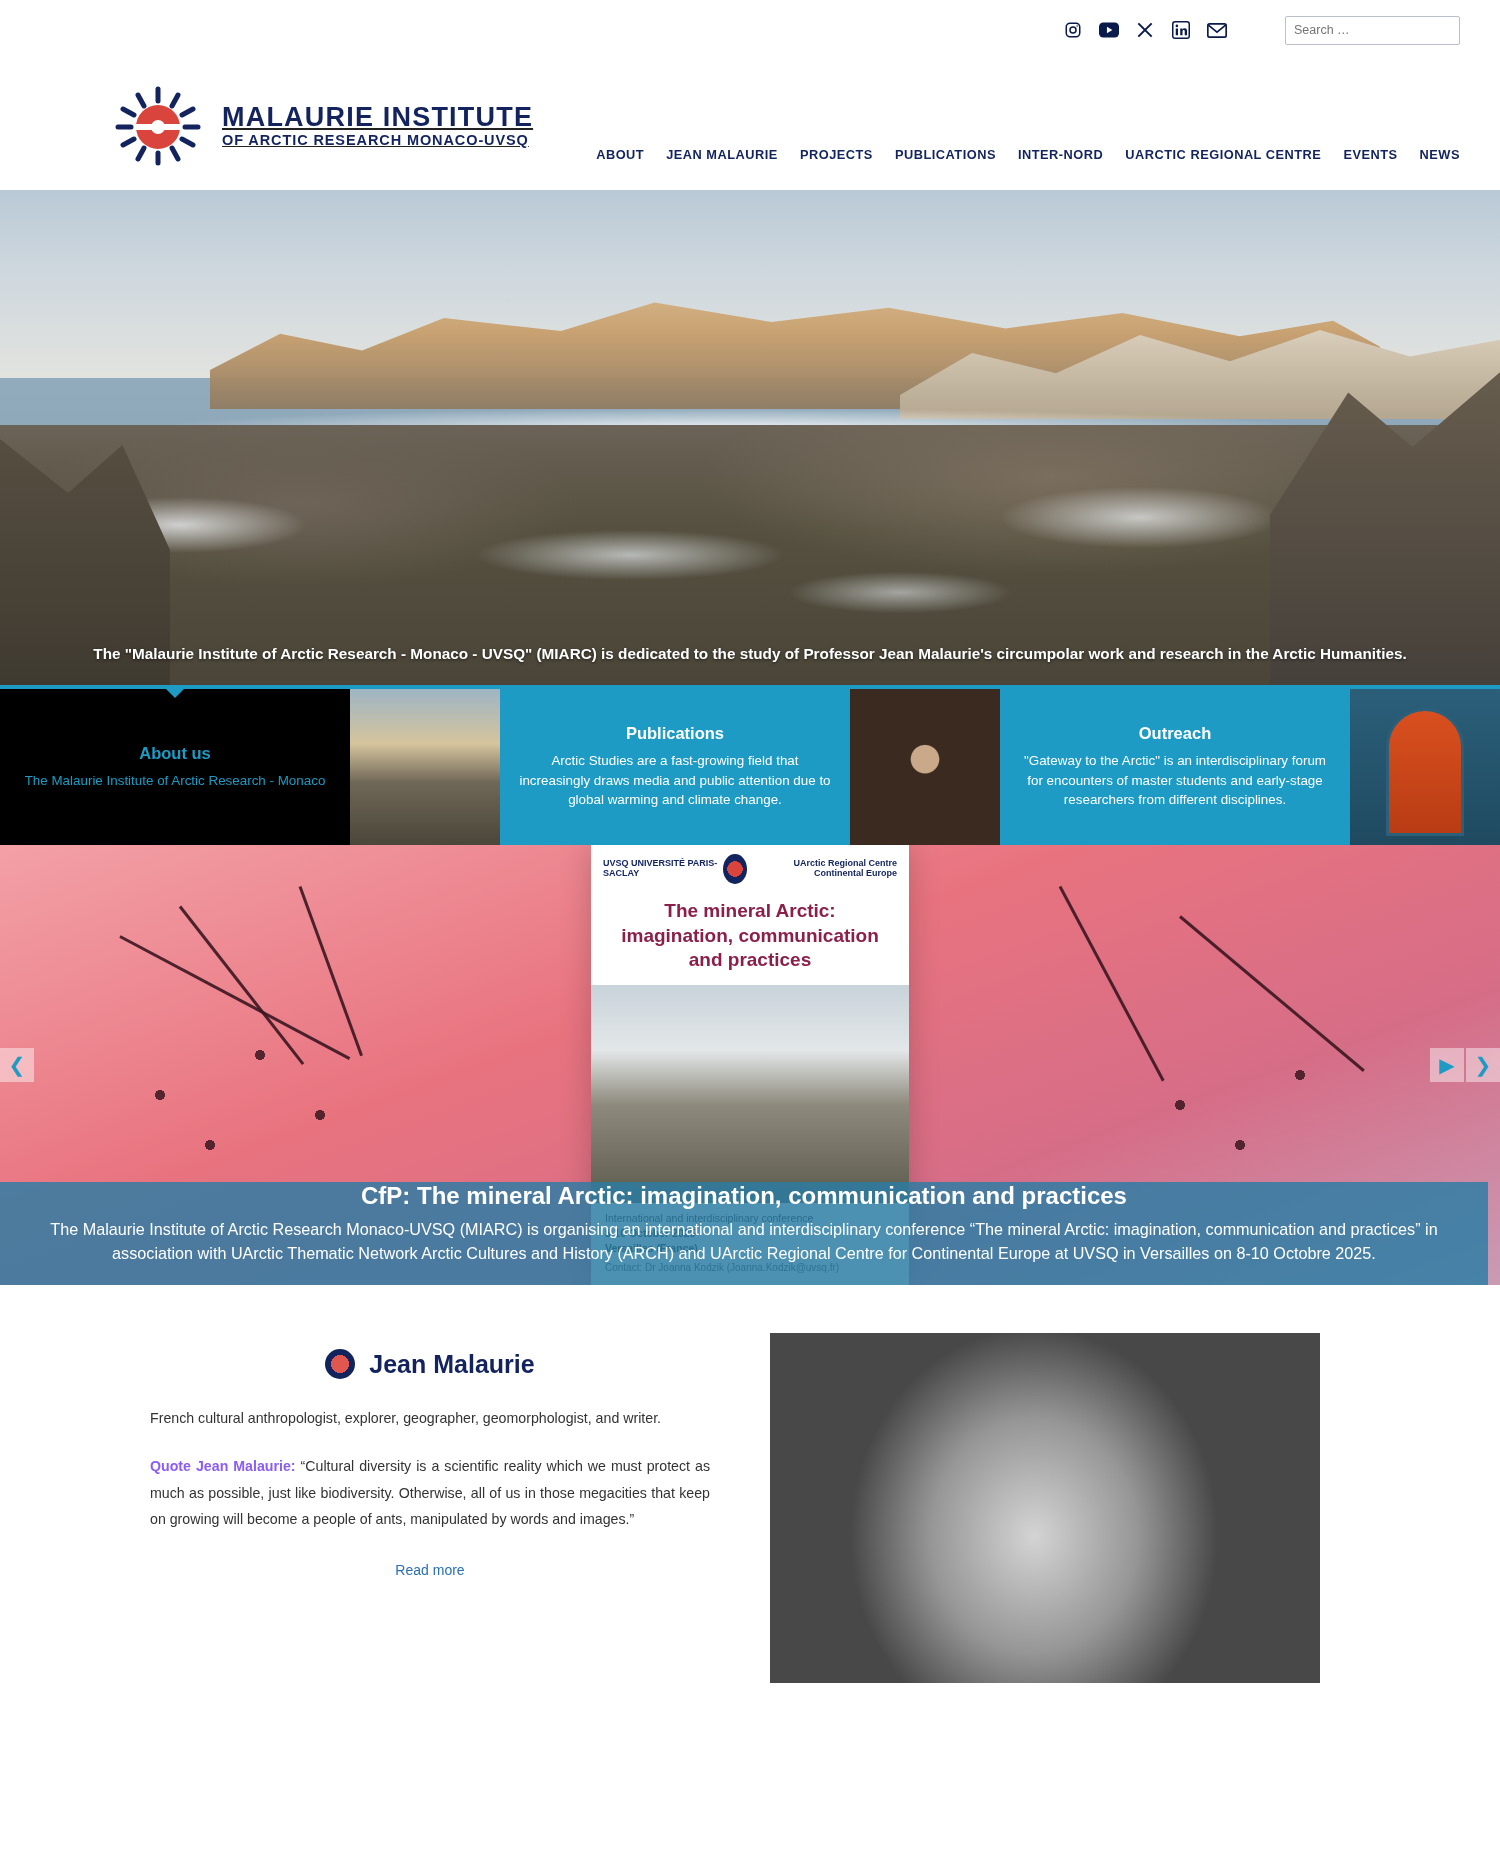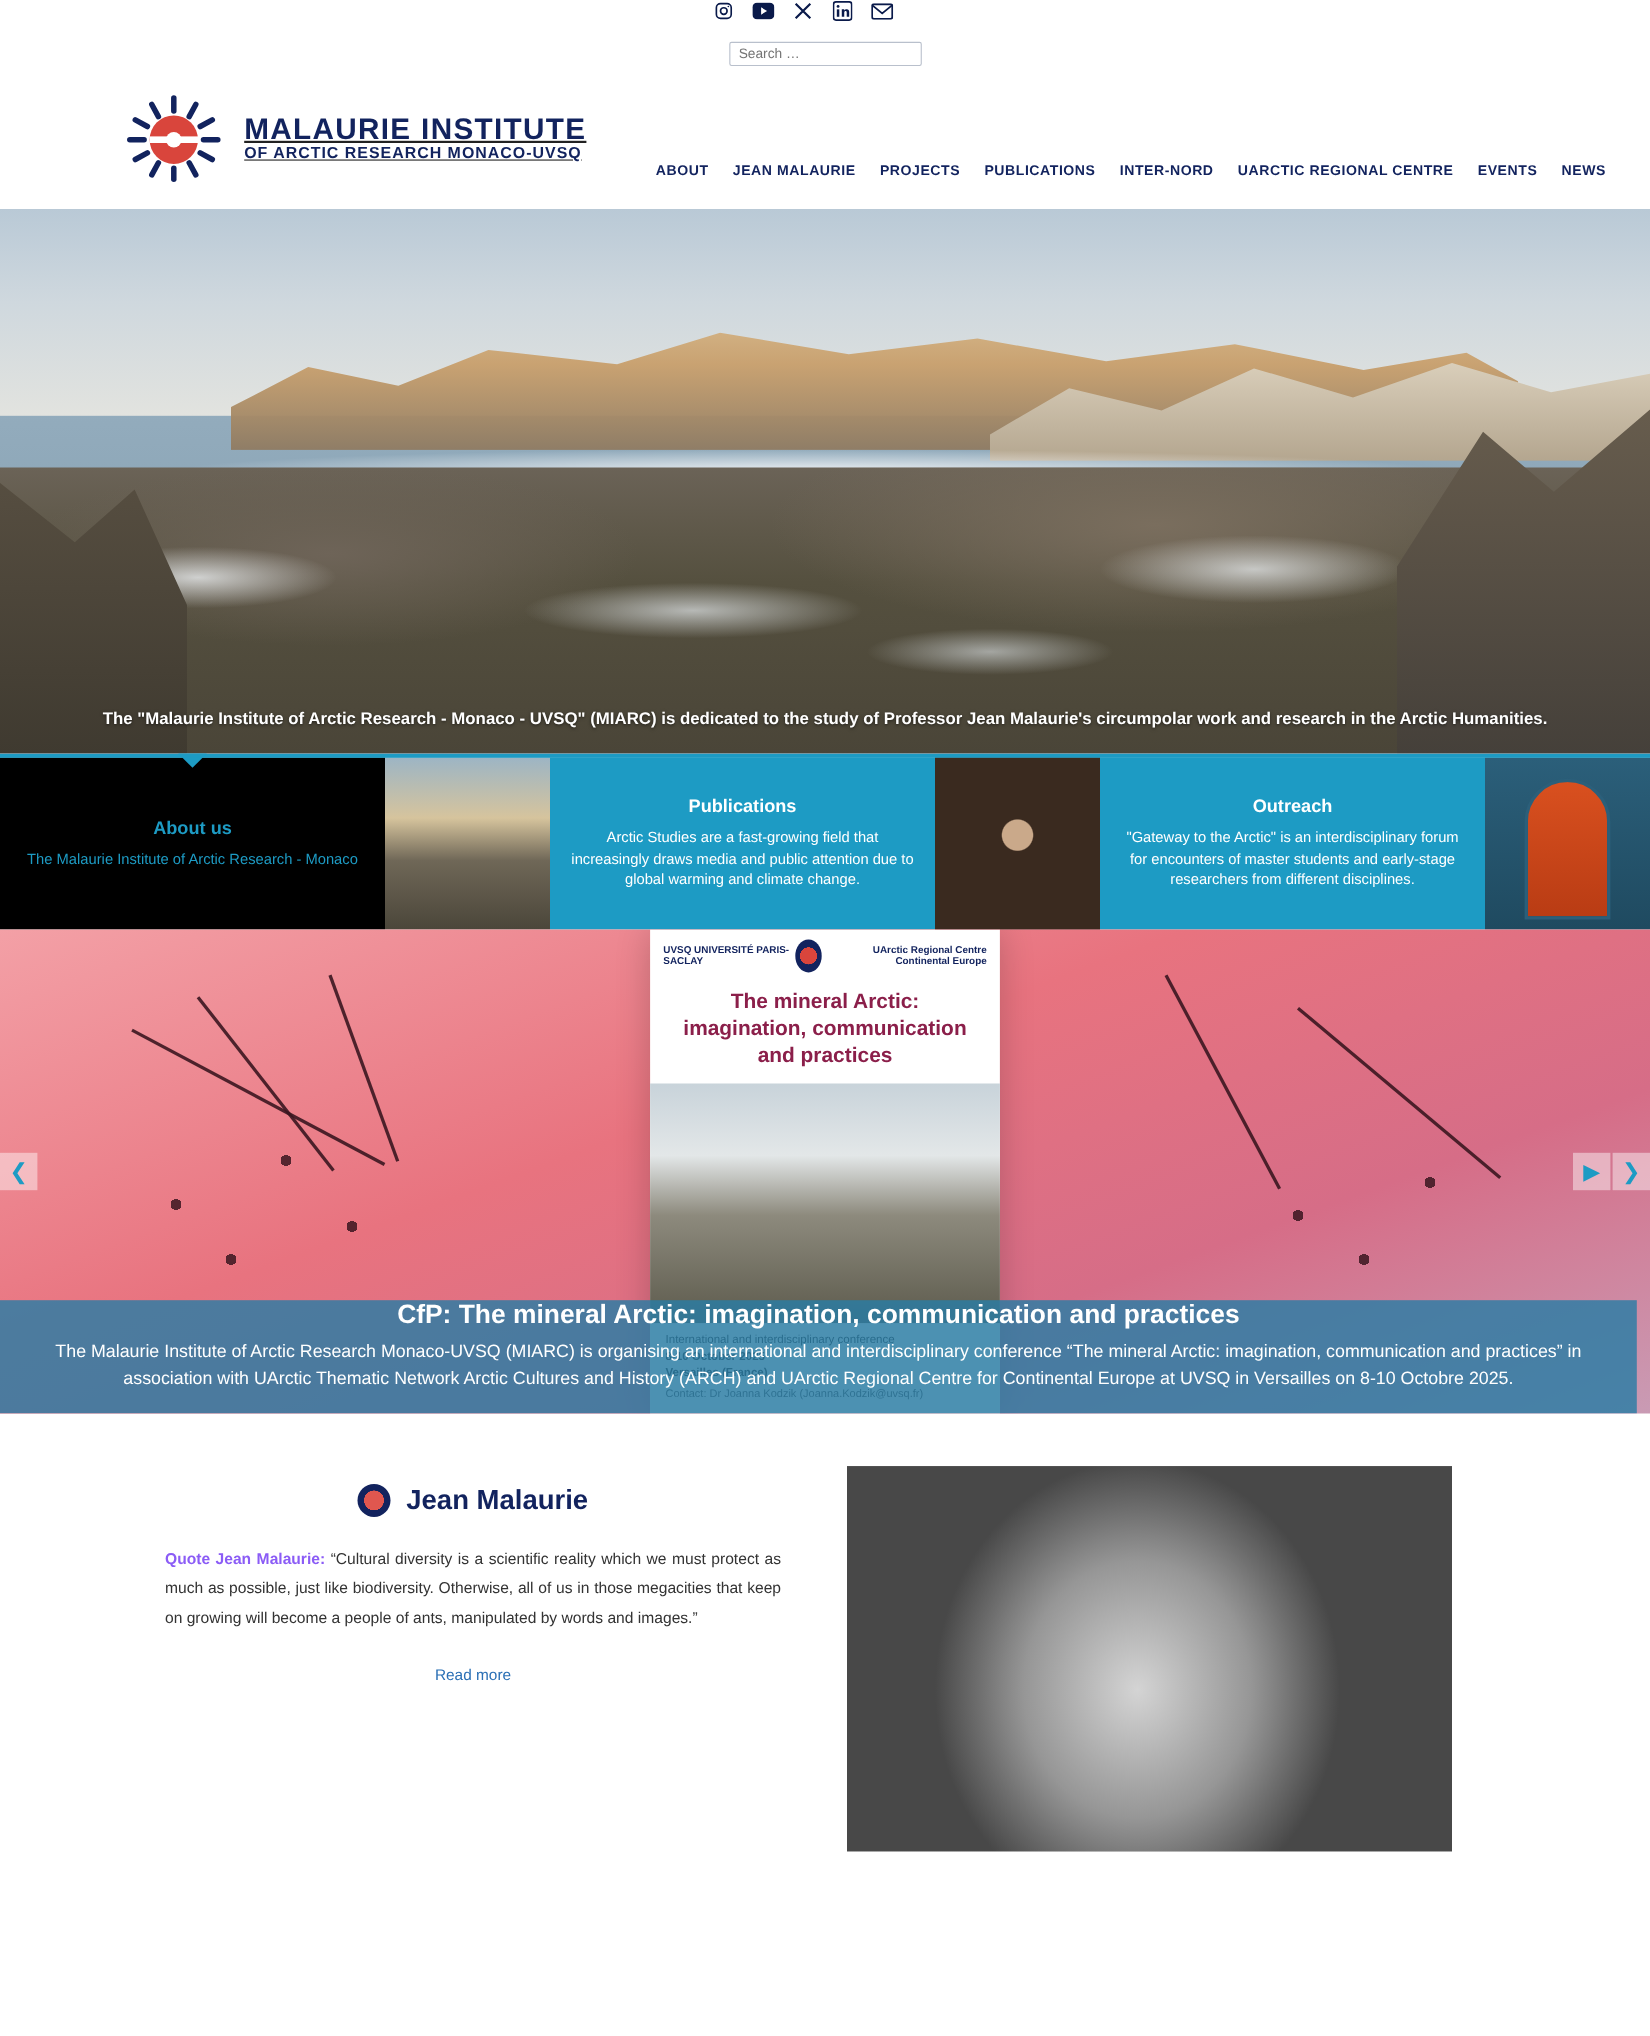--- a/index.html
+++ b/index.html
@@ -12,21 +12,20 @@
   body { overflow-x: hidden; }
 
   
   .topbar {
     height: 60px;
     display: flex;
     align-items: center;
     justify-content: flex-end;
     padding: 0 40px;
     gap: 18px;
-    flex-direction: column;
   }
   .social {
     display: flex;
     align-items: center;
     gap: 16px;
     margin-right: 40px;
   }
   .social span {
     width: 20px; height: 20px;
     display: inline-flex; align-items: center; justify-content: center;
@@ -512,19 +511,20 @@
     <p>The Malaurie Institute of Arctic Research Monaco-UVSQ (MIARC) is organising an international and interdisciplinary conference “The mineral Arctic: imagination, communication and practices” in association with UArctic Thematic Network Arctic Cultures and History (ARCH) and UArctic Regional Centre for Continental Europe at UVSQ in Versailles on 8-10 Octobre 2025.</p>
   </div>
 </div>
 
 <div class="profile">
   <div class="profile-left">
     <div class="profile-head">
       <div class="profile-sun"></div>
       <div class="profile-name">Jean Malaurie</div>
     </div>
+    <p>French cultural anthropologist, explorer, geographer, geomorphologist, and writer.</p>
     <p>
       <b>Quote Jean Malaurie:</b><span> “Cultural diversity is a scientific reality which we must protect as much as possible, just like biodiversity. Otherwise, all of us in those megacities that keep on growing will become a people of ants, manipulated by words and images.”</span>
     </p>
     <a class="readmore" href="#">Read more</a>
   </div>
   <div class="profile-photo"></div>
 </div>
 
 </body></html>

